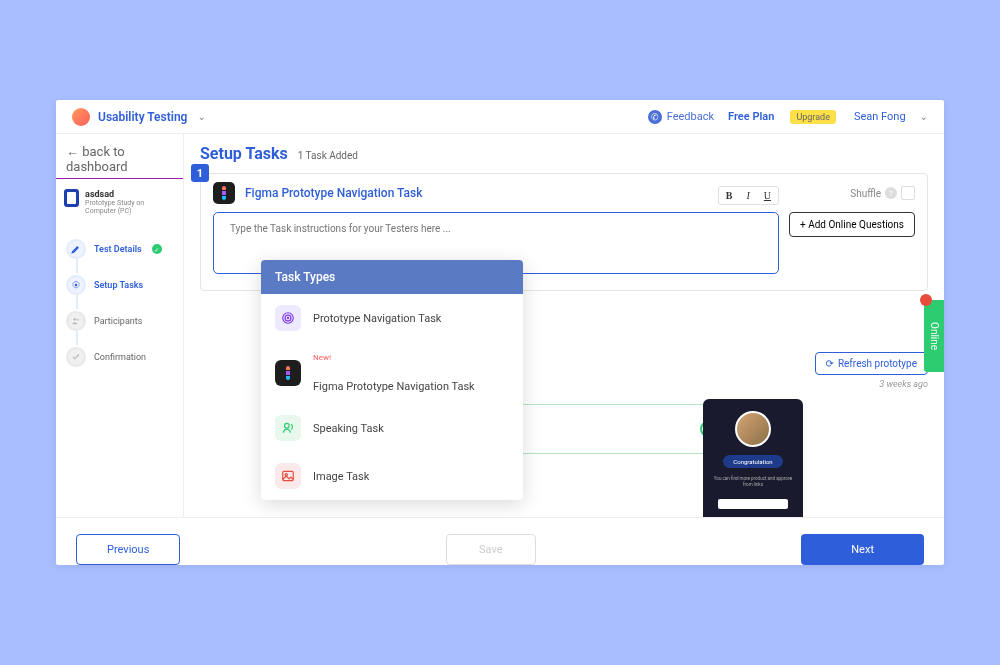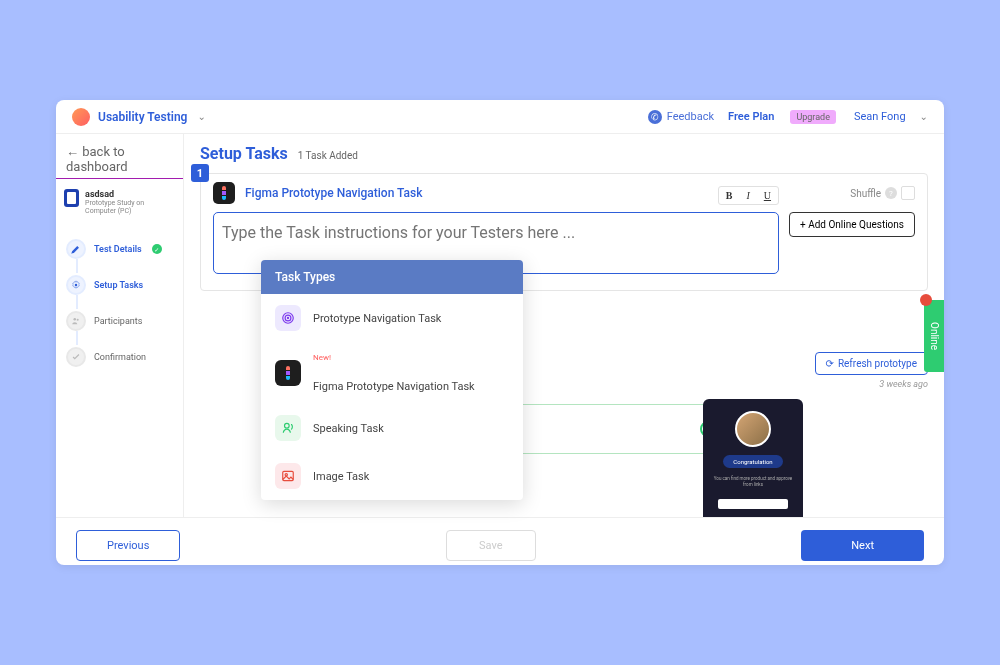--- a/index.html
+++ b/index.html
@@ -1,26 +1,26 @@
 <!DOCTYPE html>
 <html><head>
 <meta charset="utf-8">
 <style>
 *{box-sizing:border-box;margin:0;padding:0;font-family:-apple-system,BlinkMacSystemFont,"Segoe UI",Roboto,Arial,sans-serif}
 body{background:#a8beff;width:1000px;height:665px;overflow:hidden;position:relative}
-.app{position:absolute;top:100px;left:56px;right:56px;bottom:100px;background:#fff;border-radius:8px;display:flex;flex-direction:column;box-shadow:0 2px 8px rgba(0,0,0,0.08)}
+.app{position:absolute;top:100px;left:56px;right:56px;bottom:100px;background:#fff;border-radius:2px;display:flex;flex-direction:column;box-shadow:0 2px 8px rgba(0,0,0,0.08)}
 .header{height:34px;display:flex;align-items:center;padding:0 16px;border-bottom:1px solid #eee}
 .logo{width:18px;height:18px;border-radius:50%;background:linear-gradient(135deg,#ff9a56,#ff5e62);margin-right:8px}
 .ws-name{color:#2e5ed9;font-size:12px;font-weight:600}
 .chev{margin-left:10px;color:#888;font-size:10px}
 .spacer{flex:1}
 .feedback{display:flex;align-items:center;gap:5px;color:#4a6fd8;font-size:11px;margin-right:14px}
 .fb-icon{width:14px;height:14px;border-radius:50%;background:#4a6fd8;display:flex;align-items:center;justify-content:center;color:#fff;font-size:9px}
 .plan{color:#2e5ed9;font-size:11px;font-weight:600;margin-right:16px}
-.upgrade{background:#f0abfc;color:#666;font-size:9px;padding:2px 6px;border-radius:3px;margin-right:18px}
+.upgrade{background:#fde047;color:#666;font-size:9px;padding:2px 6px;border-radius:3px;margin-right:18px}
 .user{color:#2e5ed9;font-size:11px;margin-right:4px}
 .body{flex:1;display:flex;overflow:hidden}
 .sidebar{width:128px;border-right:1px solid #eee;padding:6px 0}
 .back{font-size:13px;color:#666;padding:4px 10px;border-bottom:1px solid #a21caf}
 .proj{display:flex;gap:6px;padding:10px 8px;align-items:flex-start}
 .proj-icon{width:18px;height:18px;background:#1e40af;border-radius:3px;position:relative}
 .proj-icon::after{content:"";position:absolute;inset:3px;background:#fff;border-radius:1px}
 .proj-txt .t{font-size:9px;font-weight:700;color:#333}
 .proj-txt .s{font-size:7px;color:#888}
 .steps{padding:6px 4px}
@@ -45,21 +45,21 @@
 .figma-sm span{width:4px;height:4px;display:block}
 .fg1{background:#ff7262;border-radius:2px 2px 0 0}
 .fg2{background:#a259ff}
 .fg3{background:#1abcfe;border-radius:0 0 2px 2px}
 .task-title{color:#2e5ed9;font-size:12px;font-weight:500}
 .shuffle{margin-left:auto;display:flex;align-items:center;gap:4px;font-size:10px;color:#888}
 .shuffle-chk{width:14px;height:14px;border:1px solid #ddd;border-radius:2px}
 .info-dot{width:12px;height:12px;border-radius:50%;background:#ddd;color:#fff;font-size:8px;display:flex;align-items:center;justify-content:center}
 .row2{display:flex;gap:10px;padding:0 12px 12px;align-items:flex-start}
 .textarea-wrap{flex:1;position:relative}
-.textarea{width:100%;height:62px;border:1.5px solid #2e5ed9;border-radius:5px;padding:10px 8px;font-size:16px;color:#999;outline:none;resize:none}
+.textarea{width:100%;height:62px;border:1.5px solid #2e5ed9;border-radius:5px;padding:10px 16px;font-size:10px;color:#999;outline:none;resize:none}
 .toolbar{position:absolute;right:0;top:-26px;display:flex;border:1px solid #e0e0e0;border-radius:3px;background:#fff}
 .toolbar span{padding:3px 7px;font-size:10px;color:#333;font-family:Georgia,serif;cursor:pointer}
 .toolbar .b{font-weight:700}
 .toolbar .i{font-style:italic}
 .toolbar .u{text-decoration:underline}
 .add-survey{border:1px solid #333;background:#fff;padding:6px 10px;font-size:10px;border-radius:4px;cursor:pointer;white-space:nowrap}
 .dropdown{position:absolute;left:205px;top:160px;width:262px;background:#fff;border-radius:4px;box-shadow:0 4px 20px rgba(0,0,0,0.15);z-index:20}
 .dd-head{background:#5a7bc4;color:#fff;padding:10px 14px;font-size:12px;font-weight:500;border-radius:4px 4px 0 0}
 .dd-item{display:flex;align-items:center;gap:12px;padding:11px 14px;cursor:pointer}
 .dd-ico{width:26px;height:26px;border-radius:6px;display:flex;align-items:center;justify-content:center}
@@ -75,21 +75,21 @@
 .green-check{width:16px;height:16px;border-radius:50%;border:2px solid #2ecc71;display:flex;align-items:center;justify-content:center;color:#2ecc71;font-size:9px}
 .proto-panel{position:absolute;right:16px;top:218px;width:350px;z-index:5}
 .refresh{border:1px solid #2e5ed9;color:#2e5ed9;background:#fff;padding:5px 10px;font-size:10px;border-radius:4px;float:right;display:flex;align-items:center;gap:4px}
 .ago{clear:both;text-align:right;font-size:9px;color:#999;font-style:italic;padding-top:4px}
 .phone{width:100px;height:160px;background:#1a1a2e;border-radius:6px;margin:10px auto 0;padding:12px 8px;display:flex;flex-direction:column;align-items:center;overflow:hidden}
 .avatar{width:36px;height:36px;border-radius:50%;background:linear-gradient(135deg,#d4a574,#8b6f47);border:2px solid #fff;margin-bottom:8px}
 .congrats{background:#1e3a8a;color:#fff;font-size:6px;padding:3px 10px;border-radius:10px;margin-bottom:8px}
 .ptxt{font-size:4.5px;color:#aaa;text-align:center;line-height:1.4}
 .pbtn{background:#fff;width:70px;height:10px;border-radius:2px;margin-top:10px}
 .fab{position:absolute;left:186px;bottom:50px;width:32px;height:32px;border-radius:50%;background:#ff9a3c;color:#fff;display:flex;align-items:center;justify-content:center;font-size:20px;box-shadow:0 3px 10px rgba(255,154,60,0.4);z-index:15;cursor:pointer}
-.footer{height:48px;border-top:1px solid #eee;display:flex;align-items:flex-start;padding:12px 20px;gap:4px}
+.footer{height:48px;border-top:1px solid #eee;display:flex;align-items:flex-end;padding:0 20px;gap:4px}
 .btn-prev{border:1px solid #2e5ed9;color:#2e5ed9;background:#fff;padding:8px 30px;font-size:11px;border-radius:4px;cursor:pointer}
 .btn-save{border:1px solid #ddd;color:#ccc;background:#fff;padding:8px 32px;font-size:11px;border-radius:4px}
 .btn-next{background:#2e5ed9;color:#fff;border:none;padding:9px 50px;font-size:11px;border-radius:4px;cursor:pointer}
 .side-tab{position:absolute;right:0;top:200px;width:20px;height:72px;background:#2ecc71;color:#fff;writing-mode:vertical-rl;text-align:center;font-size:10px;display:flex;align-items:center;justify-content:center;border-radius:3px 0 0 3px;z-index:30}
 .side-badge{position:absolute;right:12px;top:194px;width:12px;height:12px;border-radius:50%;background:#e74c3c;z-index:31}
 </style>
 </head>
 <body>
 
 <div class="app">

